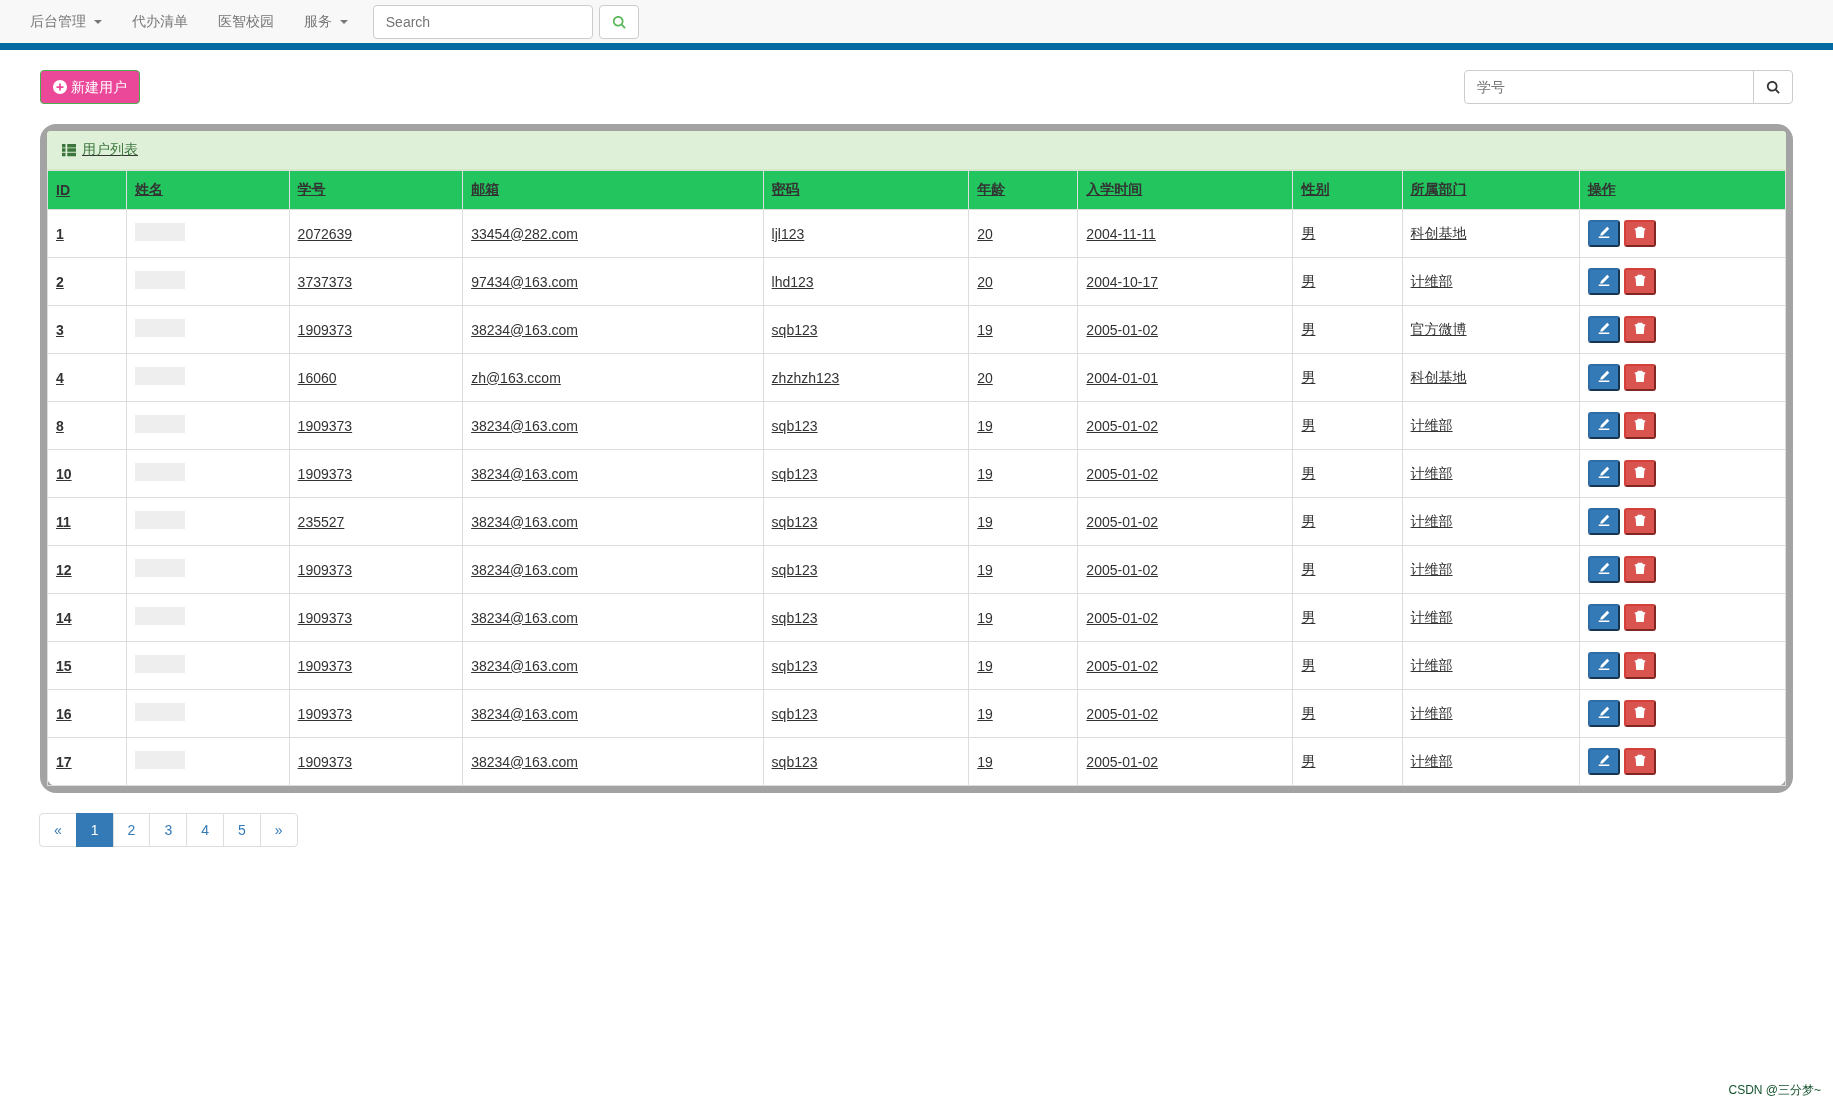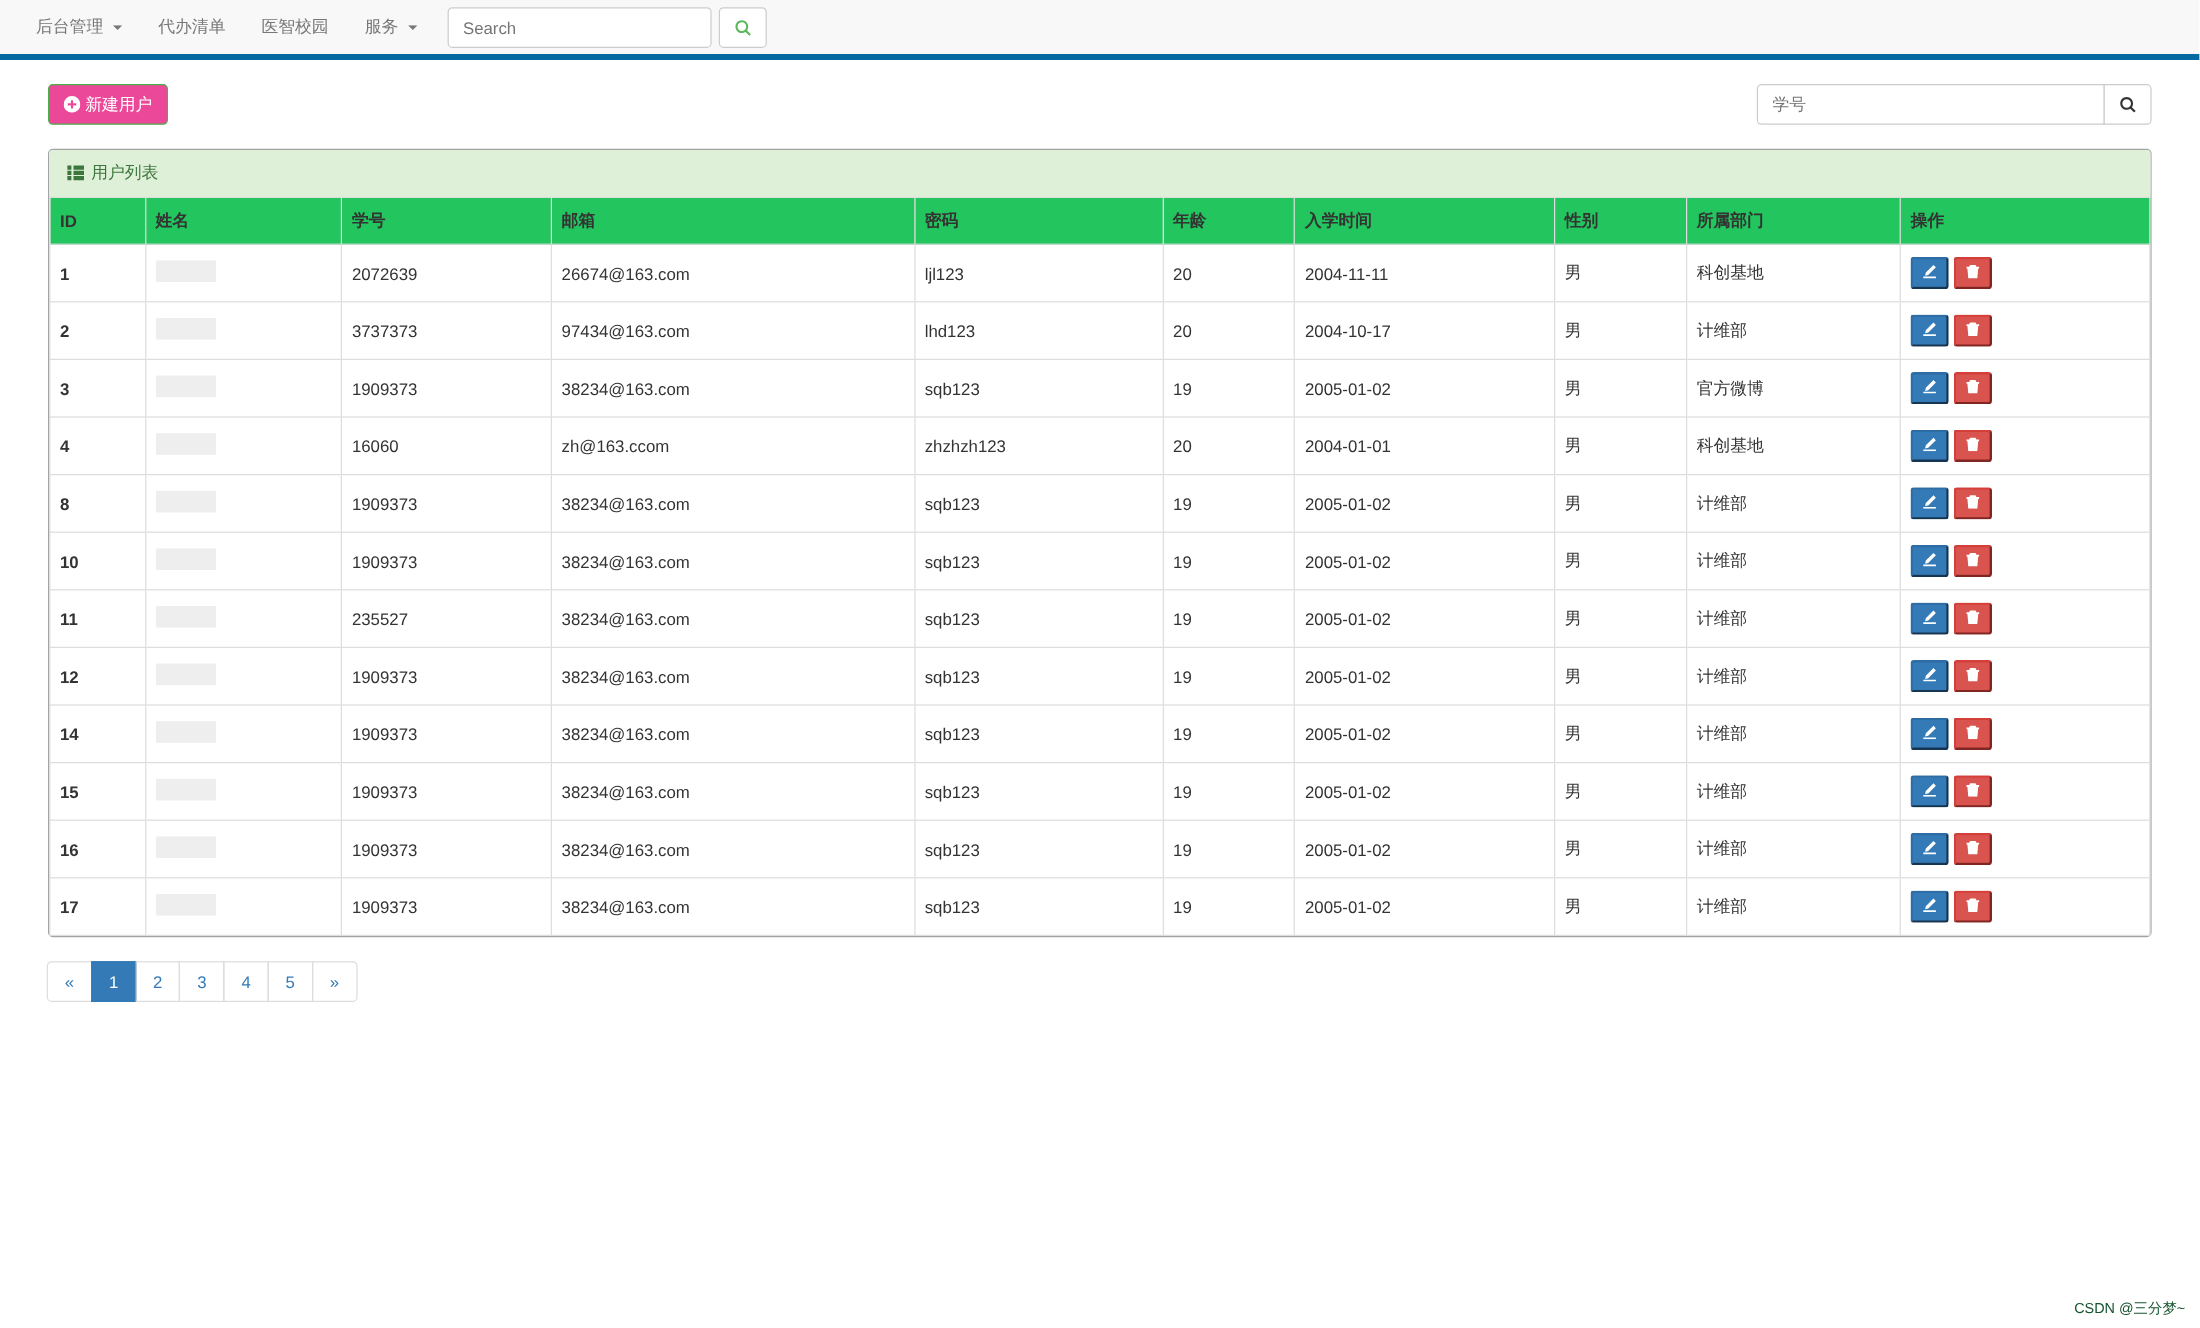--- a/index.html
+++ b/index.html
@@ -1,20 +1,20 @@
 <!DOCTYPE html>
 <html><head>
   <meta charset="utf-8">
   <style>
     * { box-sizing: border-box; margin: 0; padding: 0; }
     body { font-family: "Helvetica Neue", Helvetica, Arial, sans-serif; font-size: 14px; color: #333; background: #fff; }
     
     .navbar {
       background: #f8f8f8;
-      border-bottom: 5px solid #0369a1;
+      border-bottom: 7px solid #0369a1;
       padding: 0 15px;
       display: flex;
       align-items: center;
       height: 50px;
     }
     .navbar-nav { display: flex; list-style: none; }
     .navbar-nav li { padding: 15px 15px; color: #777; cursor: pointer; }
     .caret { display: inline-block; width: 0; height: 0; margin-left: 4px; vertical-align: middle; border-top: 4px dashed; border-right: 4px solid transparent; border-left: 4px solid transparent; }
     .navbar-form { display: flex; margin-left: 10px; }
     .form-control {
@@ -45,21 +45,21 @@
     .btn-success { background: #ec4899; border-color: #4cae4c; color: #fff; }
     .btn-primary-sm { background: #337ab7; border-color: #2e6da4; color: #fff; padding: 4px 8px; height: auto; border-radius: 3px; }
     .btn-danger-sm { background: #d9534f; border-color: #d43f3a; color: #fff; padding: 4px 8px; height: auto; border-radius: 3px; }
     
     .container { padding: 20px 40px; }
     .toolbar { display: flex; justify-content: space-between; align-items: center; margin-bottom: 20px; }
     .input-group { display: flex; }
     .input-group .form-control { width: 290px; border-top-right-radius: 0; border-bottom-right-radius: 0; }
     .input-group .btn { border-top-left-radius: 0; border-bottom-left-radius: 0; margin-left: -1px; }
     
-    .panel { border: 1px solid #a3a3a3; border-radius: 4px; }
+    .panel { border: 7px solid #a3a3a3; border-radius: 16px; text-decoration: underline; }
     .panel-heading { background: #dff0d8; color: #3c763d; padding: 10px 15px; border-bottom: 1px solid #d6e9c6; border-top-left-radius: 3px; border-top-right-radius: 3px; display: flex; align-items: center; gap: 6px; }
     
     .table { width: 100%; border-collapse: collapse; }
     .table th, .table td { padding: 10px 8px; border: 1px solid #ddd; text-align: left; vertical-align: middle; }
     .table th { font-weight: bold; background: #22c55e; }
     .table th:first-child, .table td:first-child { font-weight: bold; }
     .actions { display: flex; gap: 4px; }
     .redacted { display: inline-block; width: 50px; height: 18px; background: #eee; }
     
     .pagination { display: flex; list-style: none; margin-top: 20px; }
@@ -155,21 +155,21 @@
             <th>性别</th>
             <th>所属部门</th>
             <th>操作</th>
           </tr>
         </thead>
       <tbody id="tbody">
           <tr>
             <td>1</td>
             <td><span class="redacted"></span></td>
             <td>2072639</td>
-            <td>26674@163.com</td>
+            <td>33454@282.com</td>
             <td>ljl123</td>
             <td>20</td>
             <td>2004-11-11</td>
             <td>男</td>
             <td>科创基地</td>
             <td>
               <div class="actions">
                 <button class="btn-primary-sm"><svg class="icon-svg-sm" viewBox="0 0 16 16">
                     <use href="#i-edit"></use>
                   </svg></button>

